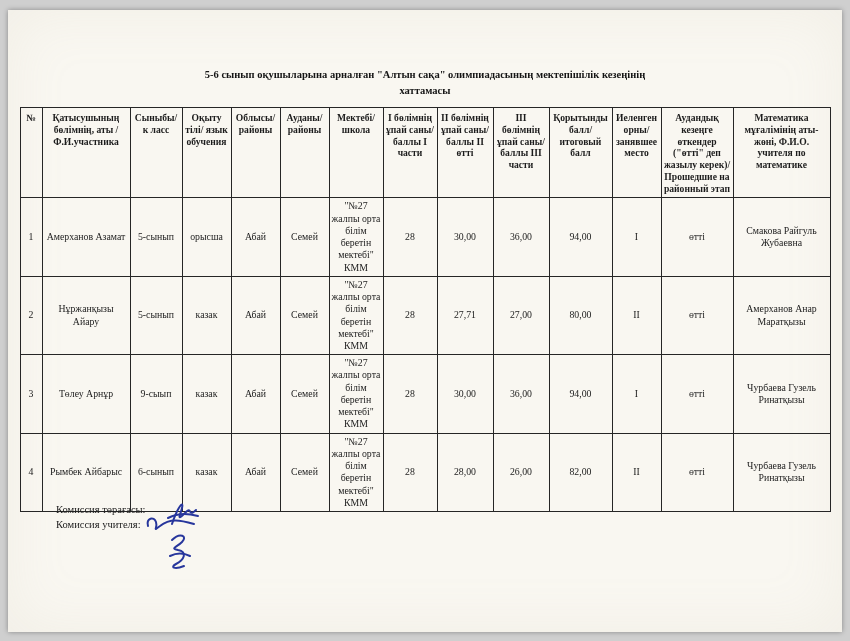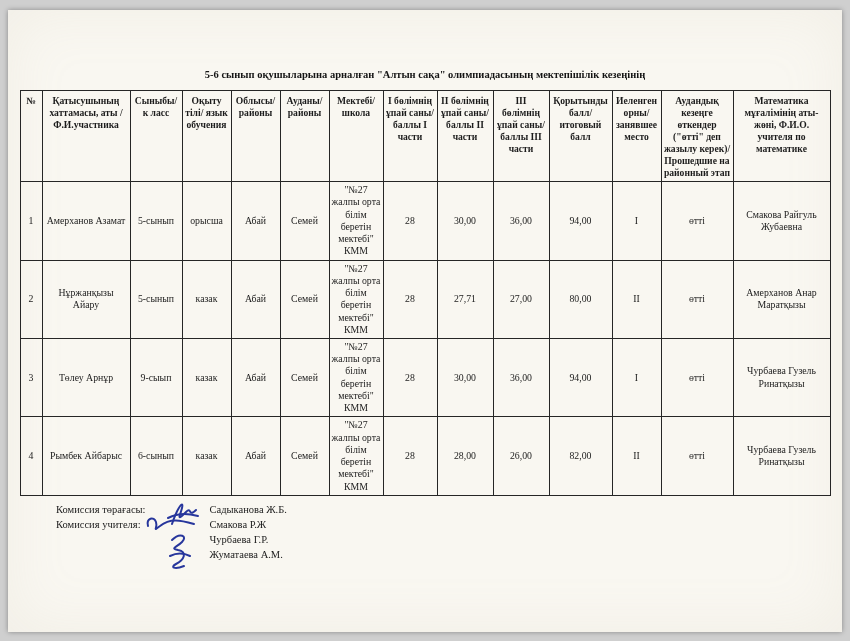--- a/index.html
+++ b/index.html
@@ -50,20 +50,21 @@
   .sig{position:absolute;}
   .sig path{stroke:#27369c;stroke-width:2;fill:none;stroke-linecap:round;}
 </style>
 </head>
 <body>
 
 <div class="paper">
 
   <div class="title">
     <div>5-6 сынып оқушыларына арналған "Алтын сақа" олимпиадасының мектепішілік кезеңінің</div>
+    <div>хаттамасы</div>
   </div>
 
   <table class="protocol">
     <colgroup>
       <col style="width:22px">
         <col style="width:88px">
         <col style="width:52px">
         <col style="width:49px">
       <col style="width:49px">
         <col style="width:49px">
@@ -72,28 +73,28 @@
       <col style="width:56px">
         <col style="width:56px">
         <col style="width:63px">
         <col style="width:49px">
       <col style="width:72px">
         <col style="width:97px">
     </colgroup>
     <tbody>
         <tr class="hdr">
       <th>№</th>
-      <th>Қатысушының хаттамасы, аты /Ф.И.участника</th>
+      <th>Қатысушының бөлімнің, аты /Ф.И.участника</th>
       <th>Сыныбы/к ласс</th>
       <th>Оқыту тілі/ язык обучения</th>
       <th>Облысы/ районы</th>
       <th>Ауданы/ районы</th>
       <th>Мектебі/ школа</th>
       <th>I бөлімнің ұпай саны/ баллы I части</th>
-      <th>II бөлімнің ұпай саны/ баллы II части</th>
+      <th>II бөлімнің ұпай саны/ баллы II өтті</th>
       <th>III бөлімнің ұпай саны/ баллы III части</th>
       <th>Қорытынды балл/ итоговый балл</th>
       <th>Иеленген орны/ занявшее место</th>
       <th>Аудандық кезеңге өткендер ("өтті" деп жазылу керек)/ Прошедшие на районный этап</th>
       <th>Математика мұғалімінің аты-жөні, Ф.И.О. учителя по математике</th>
     </tr>
     <tr class="row1">
       <td>1</td>
       <td>Амерханов Азамат</td>
       <td>5-сынып</td>
@@ -171,21 +172,15 @@
         <path d="M10,22 C22,16 32,18 40,20"></path>
       </svg>
       <svg class="sig" style="left:-6px;top:10px" width="54" height="22" viewBox="0 0 54 22">
         <path d="M4,14 C2,6 10,4 12,10 C14,16 8,20 16,14 C26,6 36,8 50,12"></path>
       </svg>
       <svg class="sig" style="left:14px;top:28px" width="30" height="42" viewBox="0 0 30 42">
         <path d="M8,10 C16,2 24,6 18,12 C12,18 6,18 14,20 C24,22 20,30 12,34 C6,37 10,40 20,36"></path>
         <path d="M6,26 C14,22 22,24 26,26"></path>
       </svg>
     </div>
-    <div class="names">
-      <div>Садыканова Ж.Б.</div>
-      <div>Смакова Р.Ж</div>
-      <div>Чурбаева Г.Р.</div>
-      <div>Жуматаева А.М.</div>
-    </div>
   </div>
 
 </div>
 
 </body></html>

